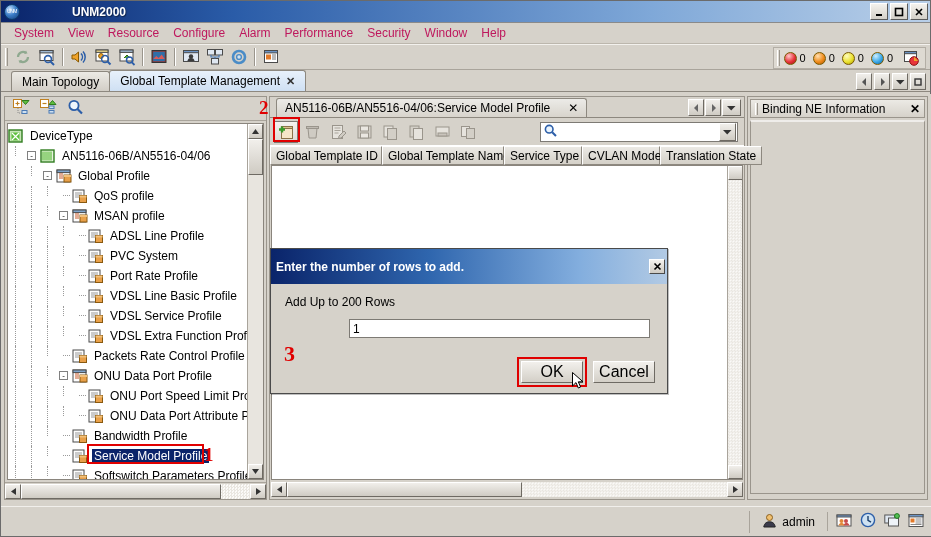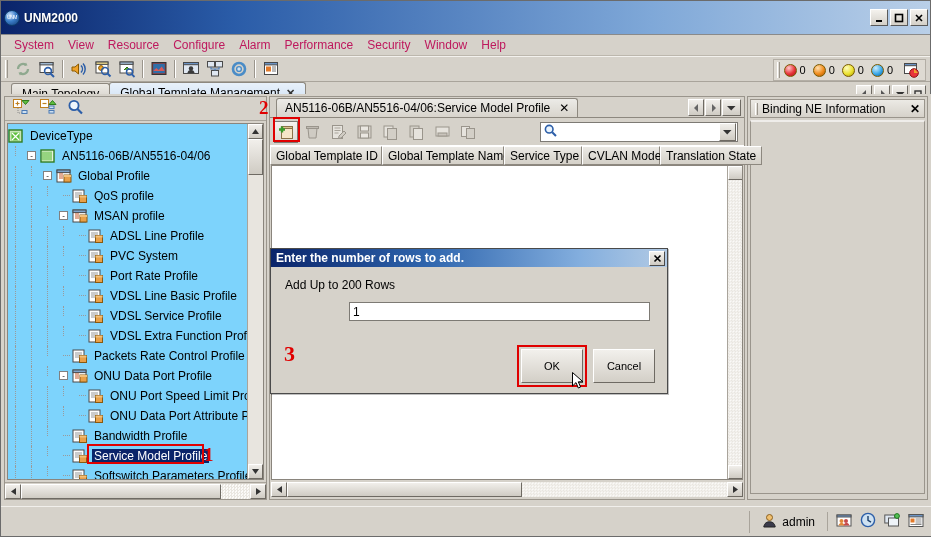--- a/index.html
+++ b/index.html
@@ -13,26 +13,27 @@
   }
   #app {
     position: relative;
     width: 931px; height: 537px;
     background: #d6d2ca;
     border: 1px solid #6b6b6b;
   }
 
   
   .titlebar {
-    height: 34px;
+    height: 22px;
     background: linear-gradient(to bottom, #4a7fc1 0%, #3a6fb5 8%, #7ba7d9 60%, #cfe0f2 100%);
     background: linear-gradient(to right, #0a246a 0%, #2a5ca8 25%, #7fa8d8 70%, #b9cfe8 100%);
     display: flex; align-items: center;
     padding: 0 2px 0 3px;
     border-bottom: 1px solid #8a8a8a;
+    gap: 48px;
   }
   .title-icon {
     width: 16px; height: 16px; margin-right: 4px;
     border-radius: 50%;
     background: radial-gradient(circle at 35% 30%, #cfe6ff 0%, #3b7ec9 45%, #123a74 100%);
     border: 1px solid #0b3a6b;
     position: relative;
     flex: none;
   }
   .title-icon::after {
@@ -160,21 +161,21 @@
     border: 1px solid #9a958c;
     display: flex; flex-direction: column;
   }
   .tree-toolbar {
     height: 24px;
     background: #d6d2ca;
     border-bottom: 1px solid #a9a49b;
     display: flex; align-items: center; padding-left: 8px; gap: 10px;
   }
   .tree-area {
-    flex: 1; position: relative; background: #7dd3fc;
+    flex: 1; position: relative; background: #ffffff;
     margin: 2px; border: 1px solid #8a857d;
     overflow: hidden;
   }
   .tree-scroll-v {
     position: absolute; right: 0; top: 0; width: 16px; bottom: 0;
     background: #e8e5df; border-left: 1px solid #a9a49b;
   }
   .tree-list { padding: 2px 0 0 0; }
   .tnode {
     height: 20px; display: flex; align-items: center;
@@ -227,21 +228,21 @@
     display: flex; flex-direction: column;
     position: relative;
   }
   .inner-tabstrip {
     height: 20px; display: flex; align-items: flex-end;
     background: #d6d2ca; position: relative;
     padding-left: 6px;
   }
   .inner-tab {
     height: 19px; padding: 0 8px;
-    display: flex; align-items: center; gap: 9px;
+    display: flex; align-items: center; gap: 18px;
     font-size: 12px;
     background: linear-gradient(to bottom, #ecebe7, #d8d4cc);
     border: 1px solid #8d887f; border-bottom: none;
     border-radius: 3px 3px 0 0;
   }
   .inner-tab-nav {
     position: absolute; right: 3px; bottom: 1px; display: flex; gap: 1px;
   }
   .inner-toolbar {
     height: 28px; display: flex; align-items: center;
@@ -350,21 +351,21 @@
   .dlg {
     position: absolute;
     left: 269px; top: 247px;
     width: 398px; height: 146px;
     background: #d6d2ca;
     border: 1px solid #4a4a4a;
     box-shadow: 1px 1px 0 rgba(0,0,0,.25);
     z-index: 50;
   }
   .dlg-title {
-    height: 18px;
+    height: 35px;
     background: linear-gradient(to right, #0a246a 0%, #2f66ae 40%, #83aede 78%, #b2cae4 100%);
     display: flex; align-items: center;
     padding: 0 2px 0 5px;
   }
   .dlg-title span {
     color: #fff; font-weight: bold; font-size: 12px; flex: 1;
   }
   .dlg-close {
     width: 16px; height: 15px;
     background: linear-gradient(to bottom,#f4f2ee,#cfcbc3);
@@ -381,26 +382,26 @@
     font-family: "Liberation Sans", sans-serif;
     font-size: 12px;
     padding: 0 3px;
     outline: none;
   }
   .dlg-btns {
     position: absolute; right: 12px; bottom: 10px;
     display: flex; align-items: center; gap: 10px;
   }
   .dlg-btn {
-    min-width: 62px; height: 34px;
+    min-width: 62px; height: 22px;
     background: linear-gradient(to bottom,#f2f0ec,#d3cfc7);
     border: 1px solid #fff;
     border-right-color: #6e6a63; border-bottom-color: #6e6a63;
     display: flex; align-items: center; justify-content: center;
-    font-size: 11px;
+    font-size: 16px;
   }
   .ok-wrap { position: relative; }
   .ok-hl {
     position: absolute; left: -4px; top: -4px; right: -4px; bottom: -4px;
     border: 2px solid #e00000;
     pointer-events: none;
   }
   .marker-3 {
     position: absolute; left: 283px; top: 340px;
     color: #e00000; font-size: 22px; font-weight: bold;

